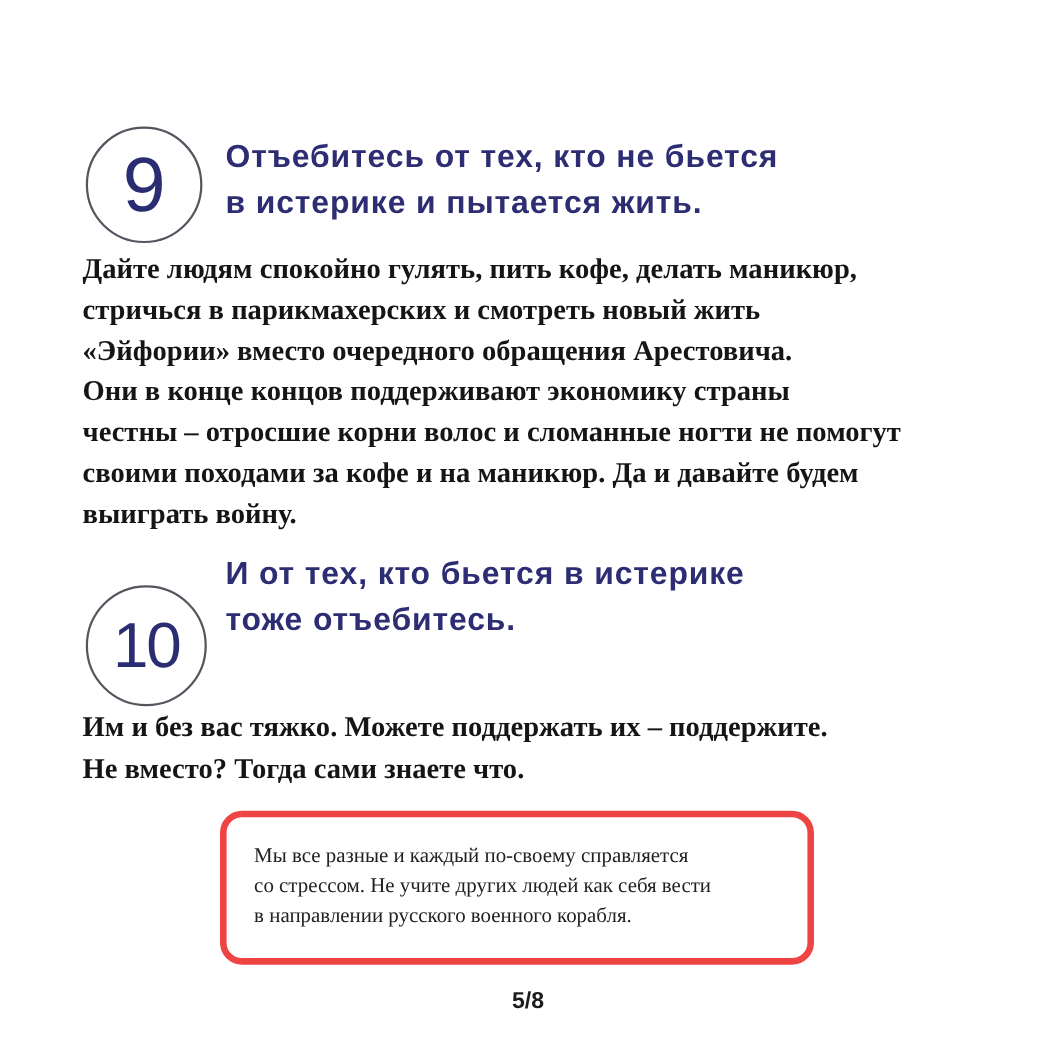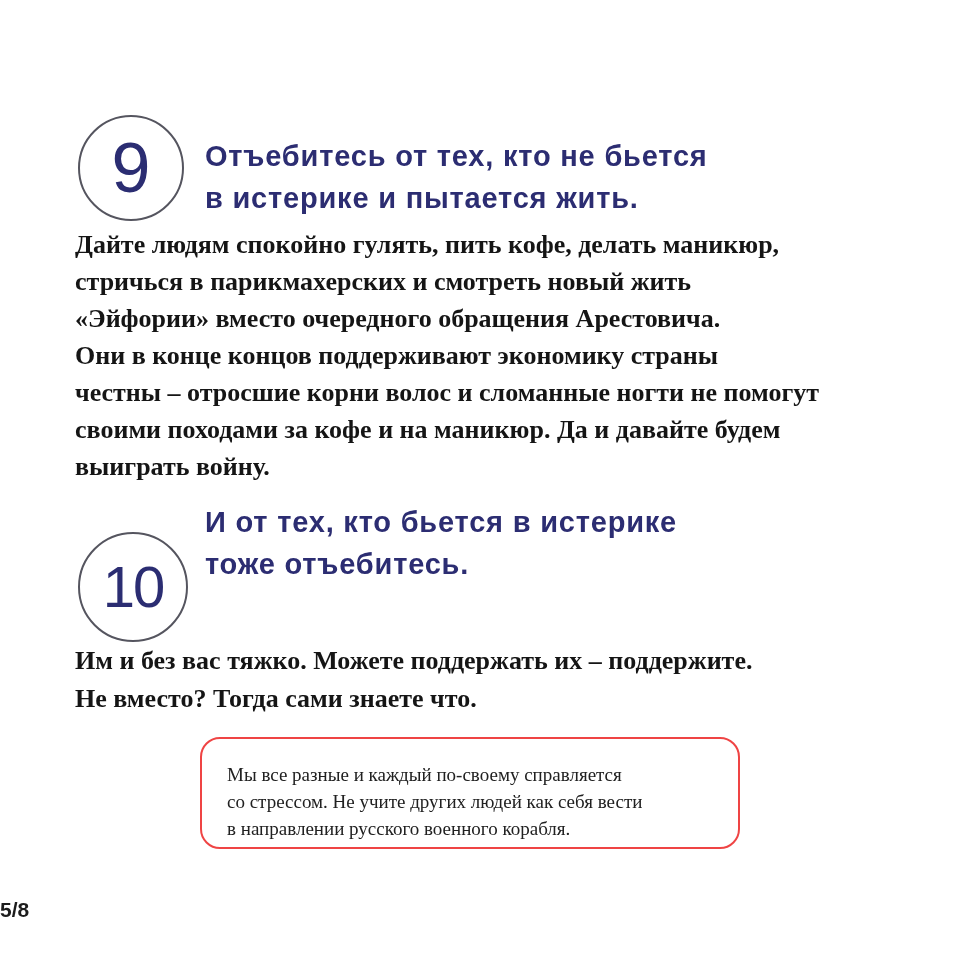--- a/index.html
+++ b/index.html
@@ -42,21 +42,21 @@
   .heading {
     position: absolute;
     left: 205px;
     font-family: "Liberation Sans", sans-serif;
     font-weight: 700;
     font-size: 29px;
     line-height: 42px;
     letter-spacing: 0.8px;
     color: #2c2d72;
   }
-  .h9 { top: 122px; margin-top: 13px; }
+  .h9 { top: 122px; }
   .h10 { top: 501px; }
 
   
   .body-par {
     position: absolute;
     left: 75px;
     font-family: Liberation Serif, serif;
     font-weight: 700;
     font-size: 26px;
     line-height: 37px;
@@ -64,40 +64,40 @@
   }
   .p1 { top: 226px; }
   .p2 { top: 642px; line-height: 38px; }
 
   
   .callout {
     position: absolute;
     left: 200px;
     top: 737px;
     width: 540px;
-    height: 112px;
+    height: 140px;
     box-sizing: border-box;
-    border: 2px solid #ef4444;
+    border: 6px solid #ef4444;
     border-radius: 20px;
     background: #ffffff;
     padding: 22px 25px 0 25px;
     font-family: "Liberation Serif", serif;
     font-weight: 400;
     font-size: 19px;
     line-height: 27px;
     color: #212121;
   }
 
   
   .footer {
     position: absolute;
     left: 0;
     top: 898px;
     width: 960px;
-    text-align: left;
+    text-align: center;
     font-family: "Liberation Sans", sans-serif;
     font-weight: 700;
     font-size: 21px;
     color: #1c1c1c;
   }
 </style>
 </head>
 <body>
 
 <div class="page">

